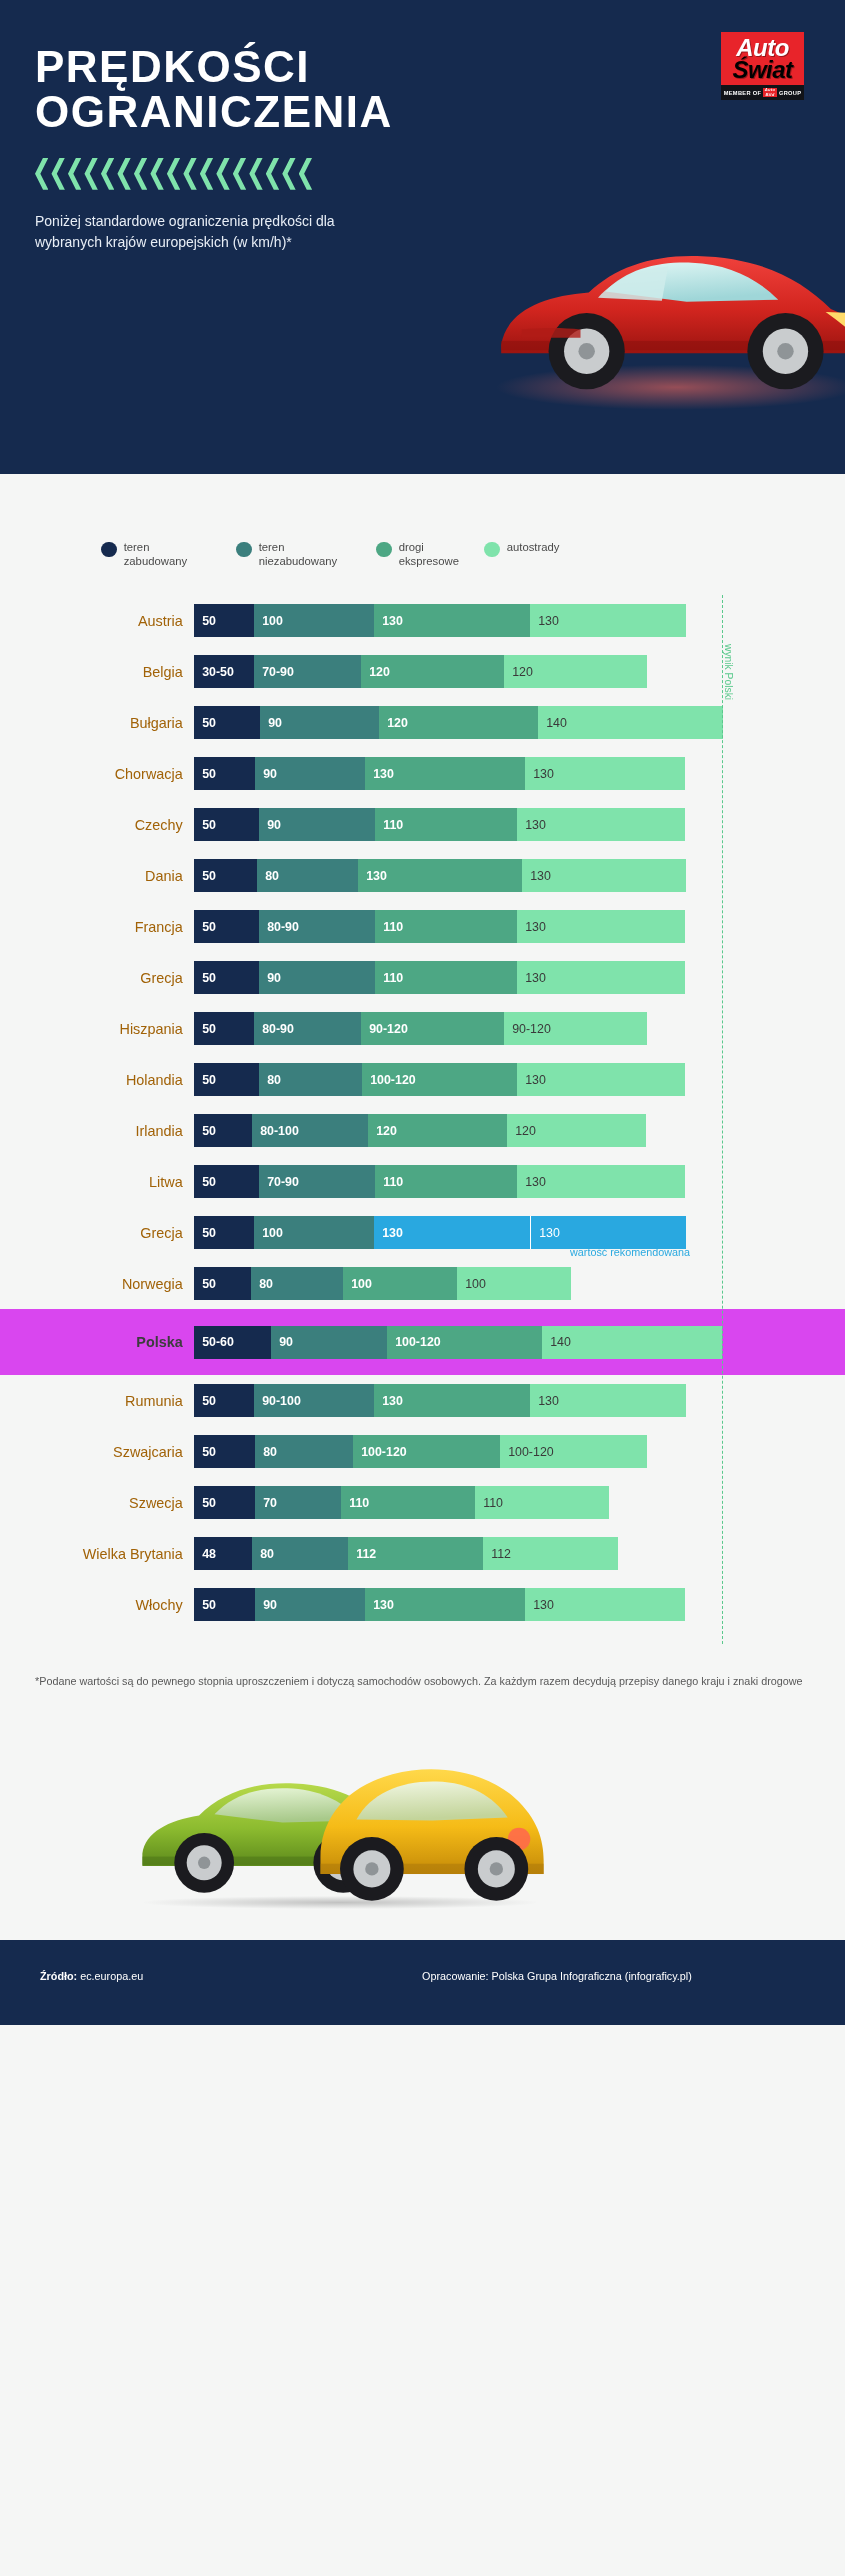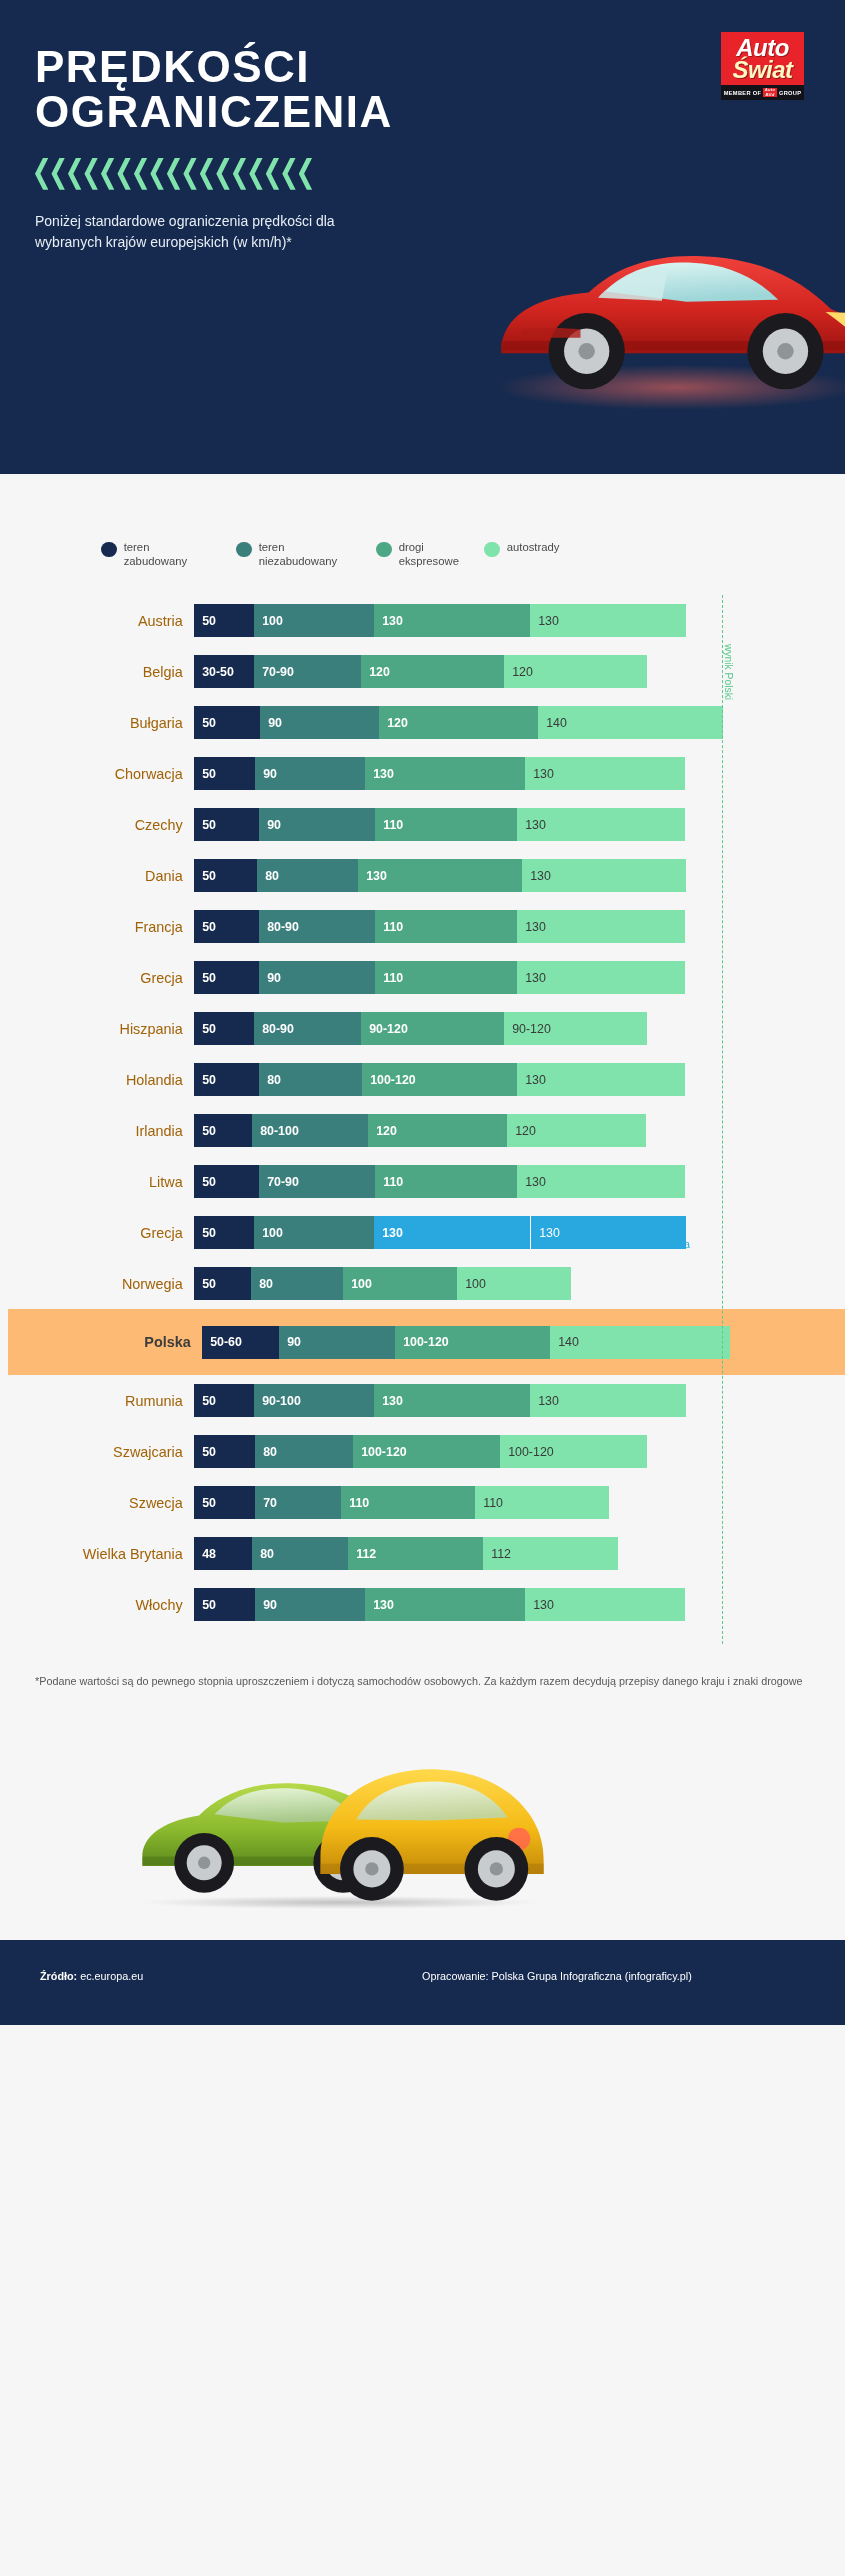--- a/index.html
+++ b/index.html
@@ -56,21 +56,21 @@
   }
   .logo-red {
     background: #e8242a; width: 83px; padding: 5.2px 0 3.1px 0; text-align: center;
   }
   .logo-red .lw1 {
     color: #fff; font-size: 24px; font-weight: 700; font-style: italic;
     line-height: 0.92; letter-spacing: -0.5px;
     text-shadow: 1px 1px 0 rgba(0,0,0,0.35);
   }
   .logo-red .lw2 {
-    color: #fef9c3; font-size: 24px; font-weight: 700; font-style: italic;
+    color: #000000; font-size: 24px; font-weight: 700; font-style: italic;
     line-height: 0.95; letter-spacing: -0.5px;
     text-shadow: 1px 1px 0 rgba(0,0,0,0.35);
   }
   .logo-black {
     background: #111318; width: 83px; padding: 2.6px 0; text-align: center;
     color: #fff; font-size: 5.7px; font-weight: 700; letter-spacing: 0.3px;
     display: flex; align-items: center; justify-content: center; gap: 2.1px;
   }
   .logo-chip {
     background: #e8242a; color: #fff; font-size: 4.1px; font-weight: 700;
@@ -102,40 +102,40 @@
     position: absolute; left: 734px; top: 49px;
     color: #5ac98c; font-size: 10.3px; white-space: nowrap;
     transform: rotate(90deg); transform-origin: left top; z-index: 5;
   }
 
   .row {
     position: relative;
     display: flex; align-items: center;
     height: 51px;
   }
-  .row.highlight { background: #fdba74; height: 66px; margin-left: 8px; }
+  .row.highlight { background: #d946ef; height: 66px; }
   .row-label {
     width: 194px; text-align: right; padding-right: 11.3px;
     color: #a16207; font-size: 14.4px; white-space: nowrap;
   }
   .row.highlight .row-label { font-weight: 700; color: #3d3d3d; }
 
   .bar { display: flex; height: 33px; position: relative; }
   .seg {
     display: flex; align-items: center;
     padding-left: 8.2px;
     font-size: 12.4px; font-weight: 700;
     color: #ffffff; white-space: nowrap;
   }
   .seg.s3 { color: #3a3a3a; font-weight: 400; }
   .seg.rec { color: #ffffff; }
   .seg.rec.s3 { color: #ffffff; border-left: 1.5px solid #ffffff; }
 
   .rec-note {
-    position: absolute; left: 376px; top: 22px;
+    position: absolute; left: 376px; top: 30px;
     color: #2aa9e0; font-size: 10.8px; white-space: nowrap; text-align: center;
   }
 
   
   .footnote {
     padding: 29px 0 0 35px;
     color: #585858; font-size: 10.8px; line-height: 1.5;
   }
   .cars-bottom { position: relative; height: 242px; margin-top: 9.3px; }
   .car-green { position: absolute; left: 132px; top: 36px; width: 268px; height: 170px; }

